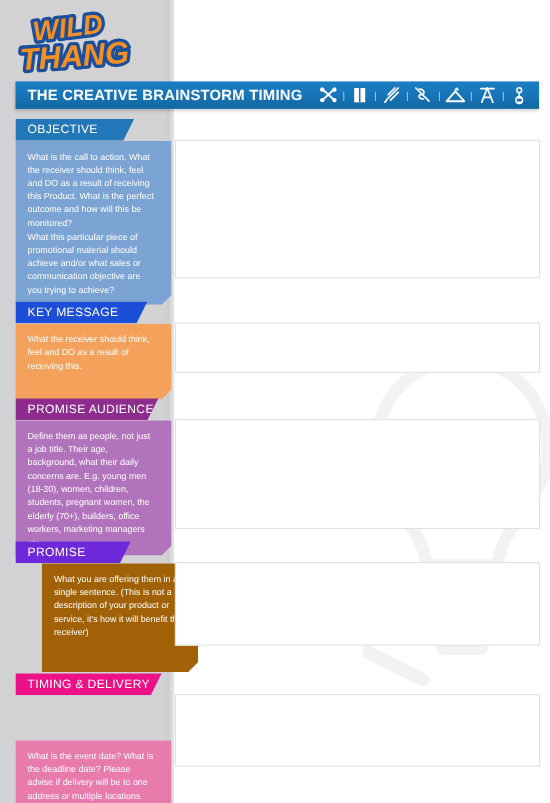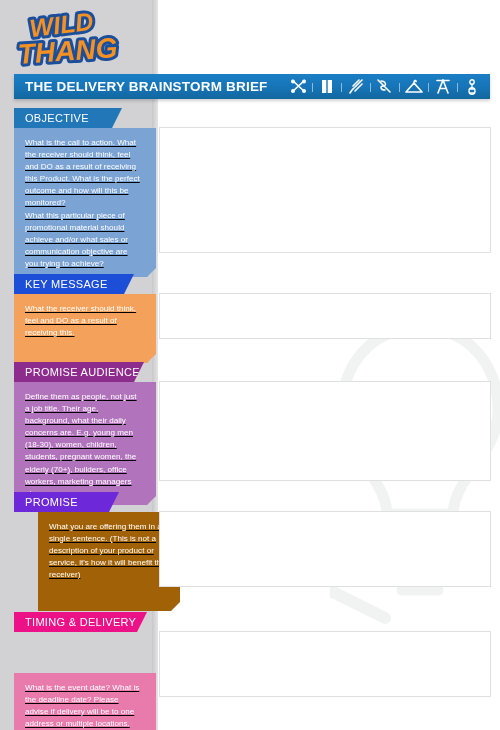--- a/index.html
+++ b/index.html
@@ -58,21 +58,21 @@
   .sec-body p{
     margin:0;color:#ffffff;font-size:8.1px;line-height:12.1px;
   }
 
   
   .answer{
     position:absolute;background:#ffffff;border:1px solid #dfe0e2;
   }
 
   .clip-head{clip-path:polygon(0 0,100% 0,calc(100% - 10px) 100%,0 100%);}
-  .clip-body{clip-path:polygon(0 0,100% 0,100% calc(100% - 9px),calc(100% - 9px) 100%,0 100%);text-decoration:underline;}
+  .clip-body{clip-path:polygon(0 0,100% 0,100% calc(100% - 9px),calc(100% - 9px) 100%,0 100%);}
 </style>
 </head>
 <body>
 
 <div class="page">
 
   <div class="grey-band"></div>
   <div class="grey-band-edge"></div>
 
   <div class="watermark">
@@ -97,21 +97,21 @@
       <g font-family="Liberation Sans, sans-serif" font-weight="bold" font-style="italic">
         <text x="16" y="28" font-size="25" fill="none" stroke="#1b4f9c" stroke-width="6" stroke-linejoin="round" transform="rotate(-7 60 24)">WILD</text>
         <text x="16" y="28" font-size="25" fill="#f59022" transform="rotate(-7 60 24)">WILD</text>
         <text x="4" y="56" font-size="28" fill="none" stroke="#1b4f9c" stroke-width="6" stroke-linejoin="round" transform="rotate(-4 60 50)">THANG</text>
         <text x="4" y="56" font-size="28" fill="#f59022" transform="rotate(-4 60 50)">THANG</text>
       </g>
     </svg>
   </div>
 
   <div class="titlebar">
-    <div class="ttl">THE DELIVERY BRAINSTORM BRIEF</div>
+    <div class="ttl">THE CREATIVE BRAINSTORM TIMING</div>
     <div class="toolbar">
 
       <div class="tb-ico">
         <svg width="17" height="15" viewBox="0 0 17 15">
             <g stroke="#fff" stroke-width="1.7" fill="none">
           <path d="M2 1 L15 13 M15 1 L2 13"></path>
             </g>
           <circle cx="3" cy="2.5" r="2" fill="#fff"></circle>
             <circle cx="14" cy="2.5" r="2" fill="#fff"></circle>
           <circle cx="3" cy="12" r="2" fill="#fff"></circle>

